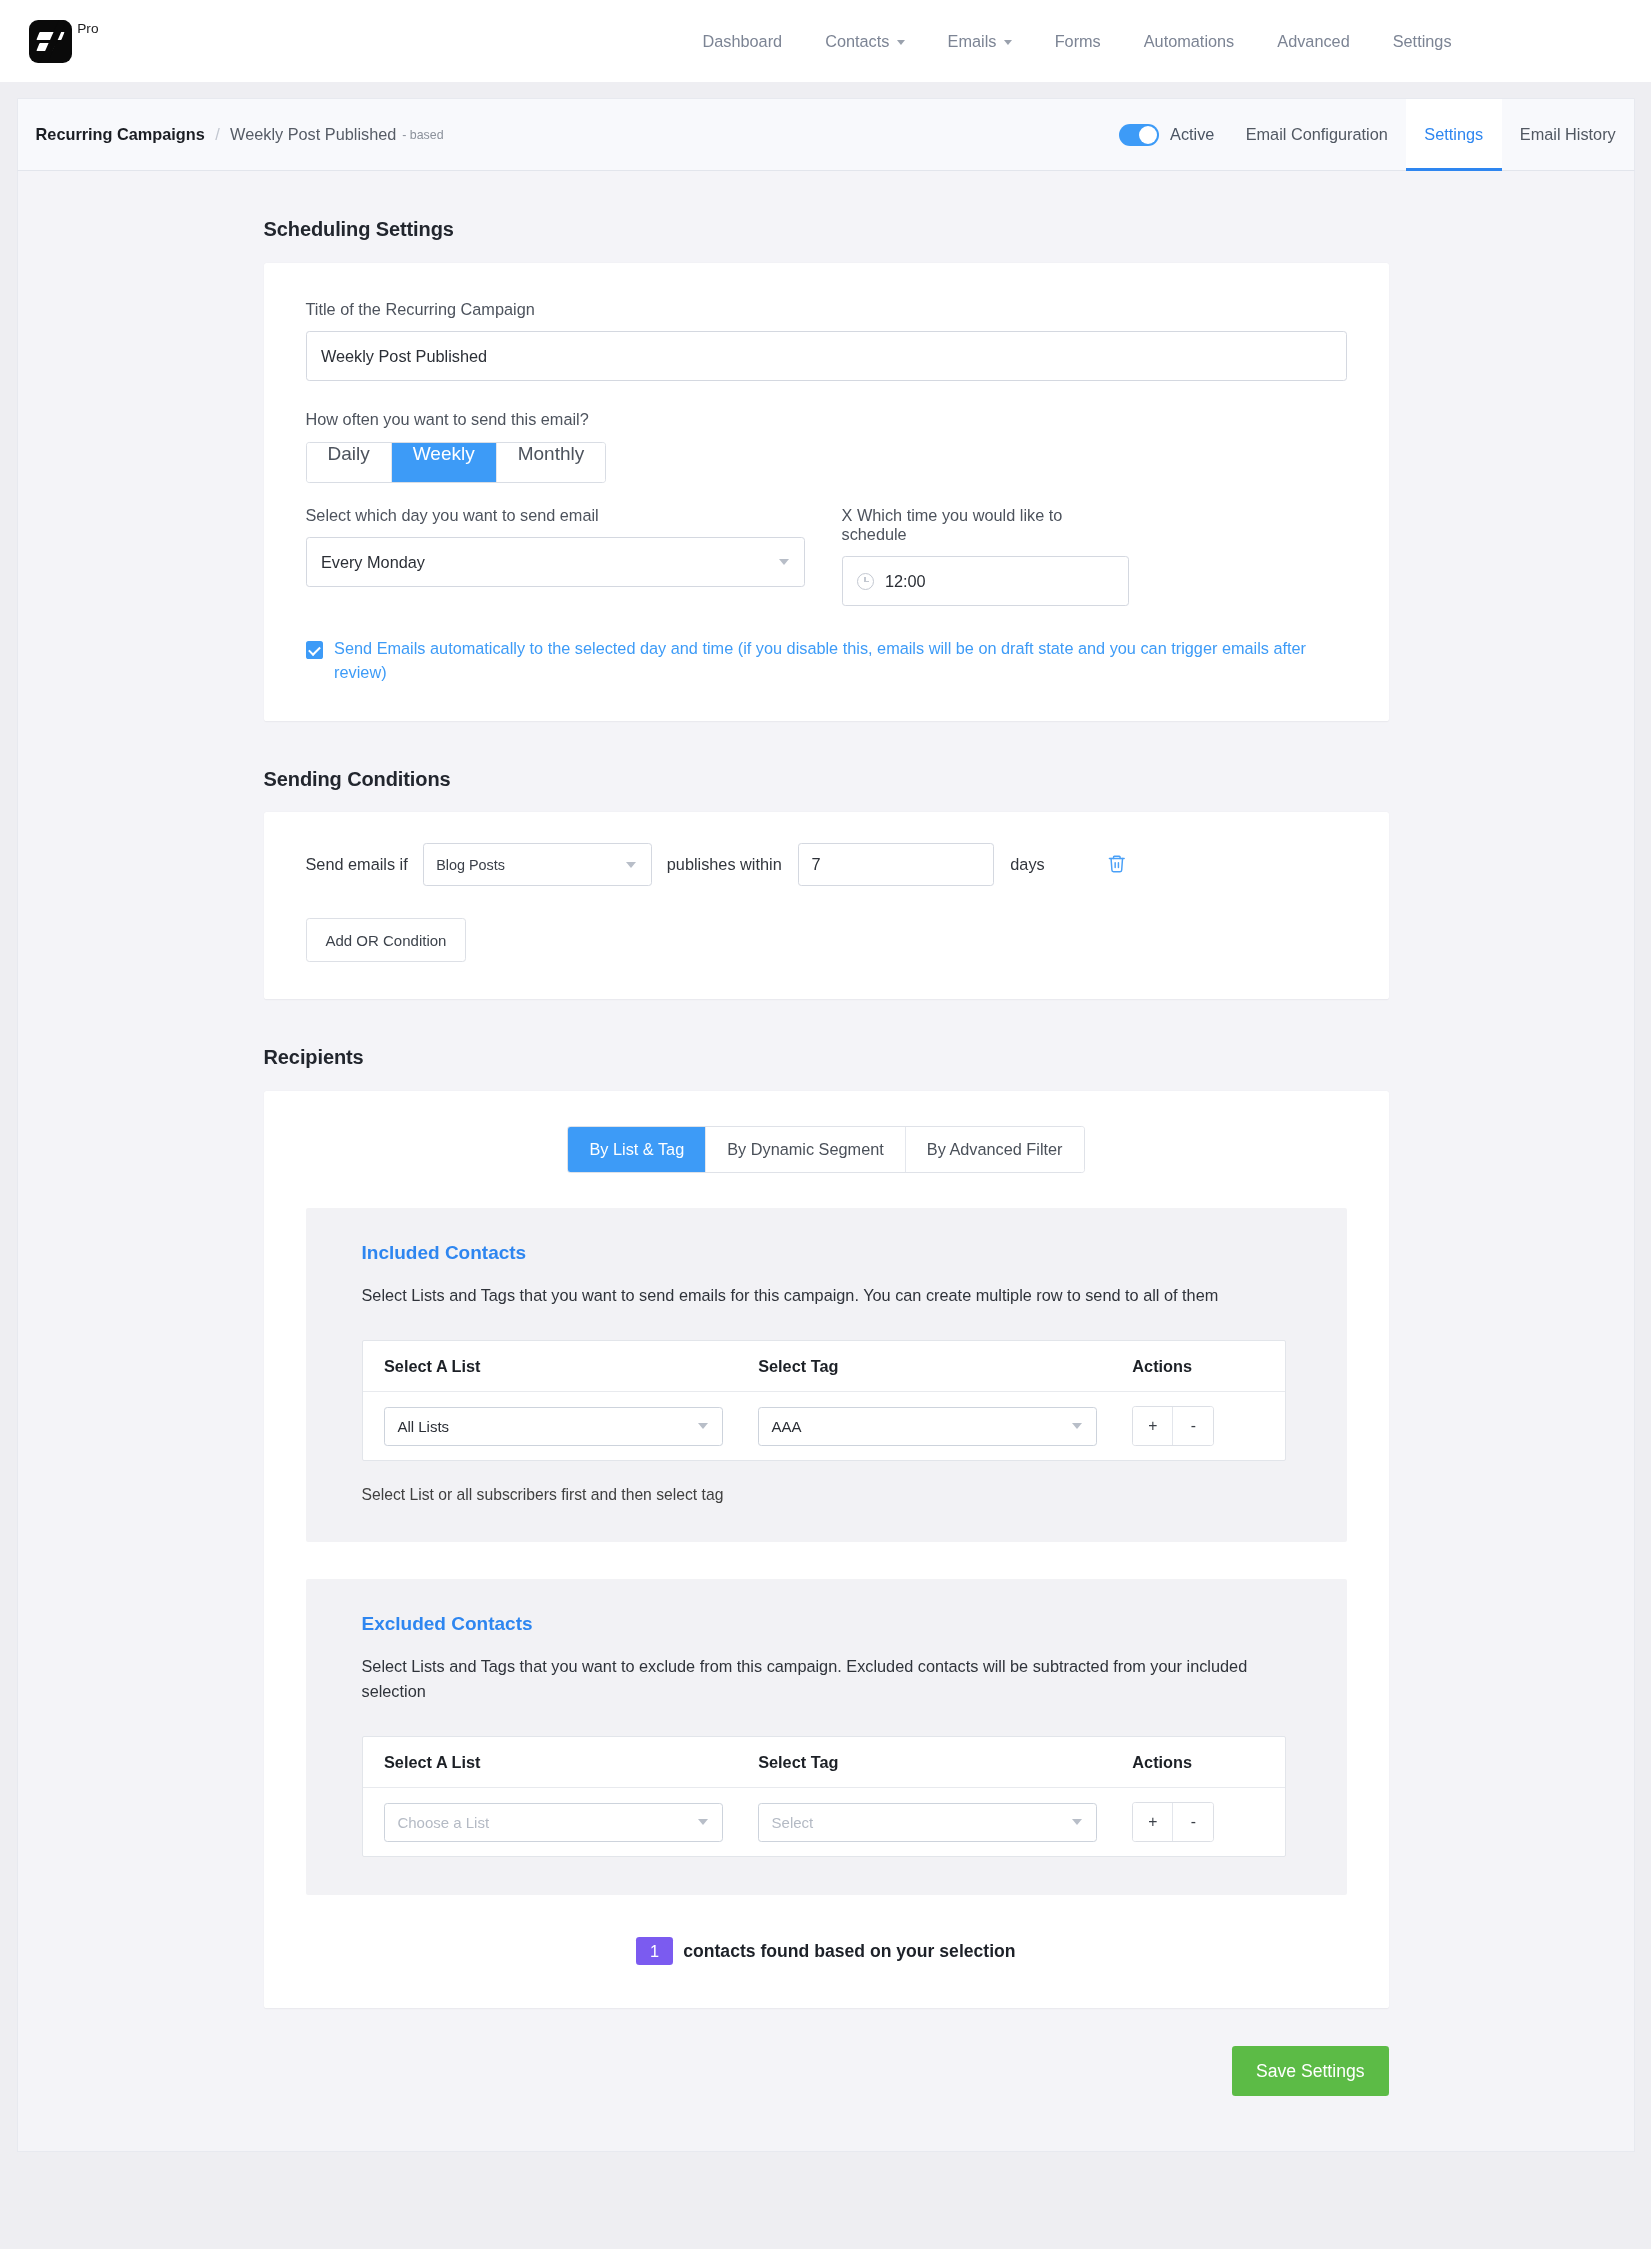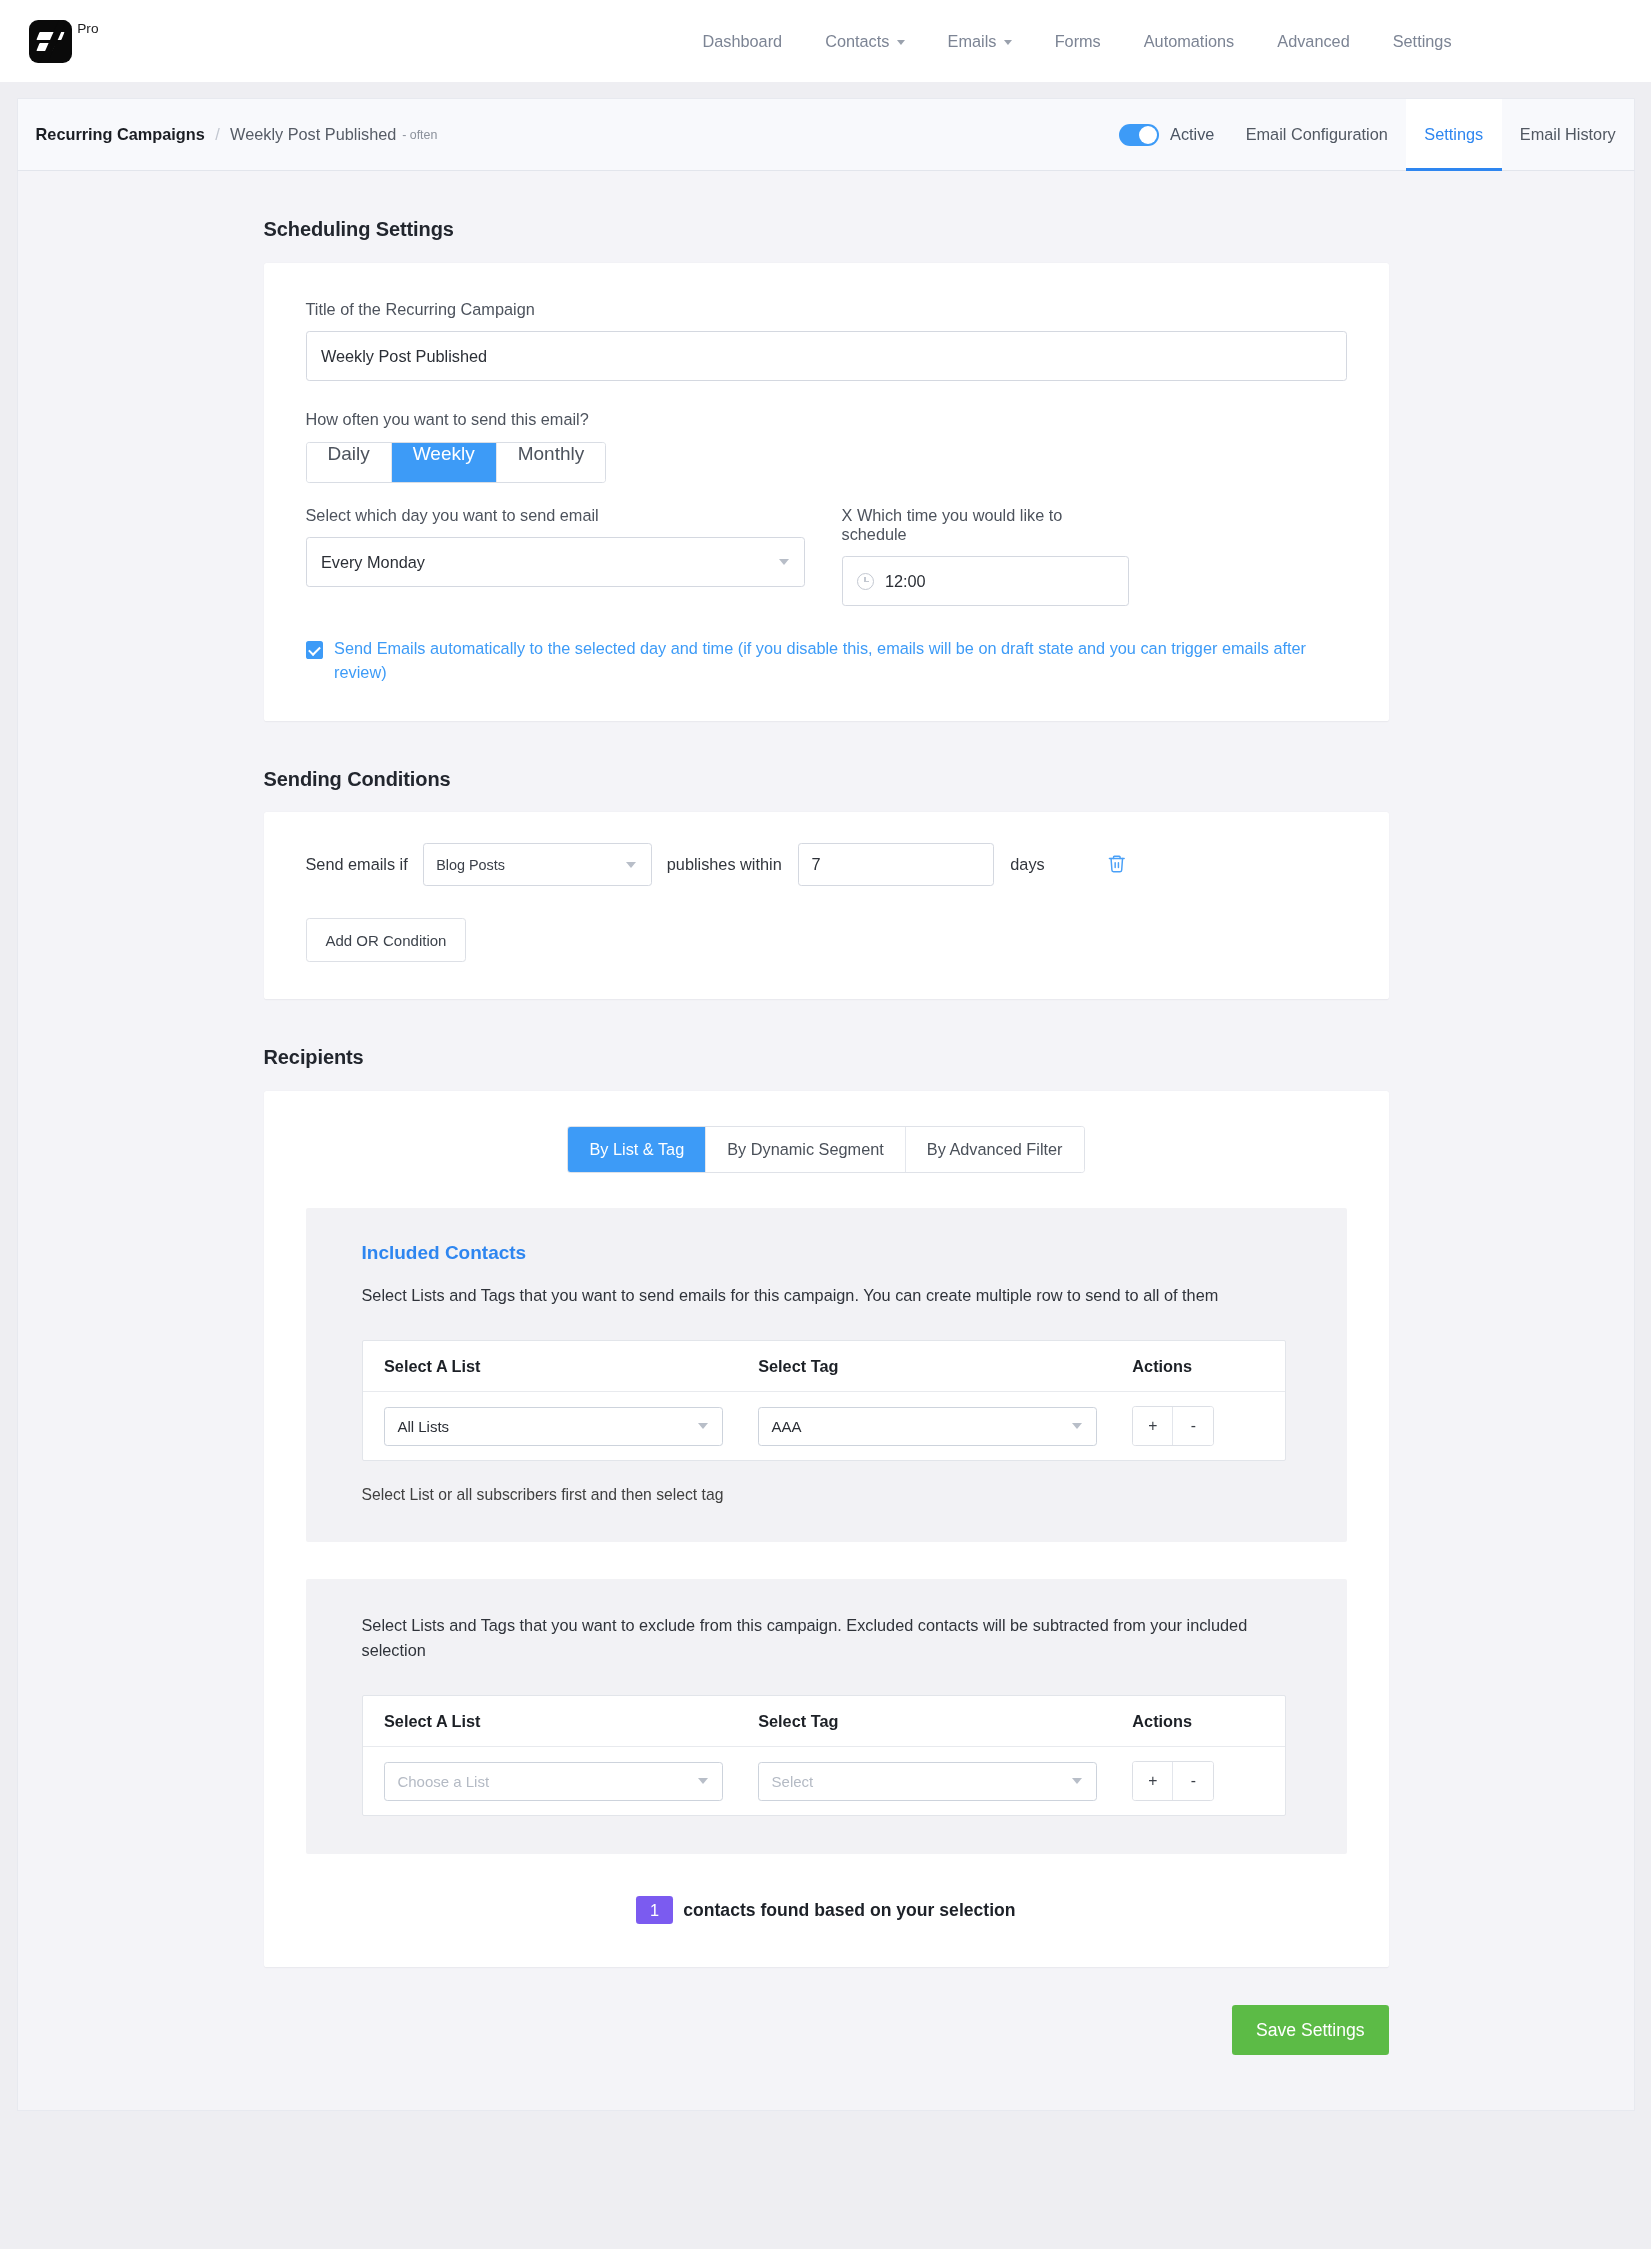--- a/index.html
+++ b/index.html
@@ -536,21 +536,21 @@
   </div>
 </div>
 
 <div class="page-wrap">
 
   <div class="panel-head">
     <div class="crumbs">
       <span class="crumb-strong">Recurring Campaigns</span>
       <span class="crumb-sep">/</span>
       <span class="crumb-name">Weekly Post Published</span>
-      <span class="crumb-status">- often</span>
+      <span class="crumb-status">- based</span>
     </div>
     <div class="head-right">
       <div class="toggle-wrap">
         <div class="toggle">
             <div class="knob"></div>
           </div>
         <div class="toggle-label">Active</div>
       </div>
       <div class="htab">
         <span>Email Configuration</span>
@@ -698,20 +698,21 @@
                   <div class="act-btn">+</div>
                   <div class="act-btn">-</div>
                 </div>
               </div>
             </div>
           </div>
           <div class="hint">Select List or all subscribers first and then select tag</div>
         </div>
 
         <div class="subcard">
+          <div class="subcard-title">Excluded Contacts</div>
           <div class="subcard-desc">Select Lists and Tags that you want to exclude from this campaign. Excluded contacts will be subtracted from your included selection</div>
           <div class="ltable">
             <div class="ltable-head">
               <div class="c-list">Select A List</div>
               <div class="c-tag">Select Tag</div>
               <div class="c-act">Actions</div>
             </div>
             <div class="ltable-row">
               <div class="c-list">
                 <div class="row-select rs-list placeholder">

